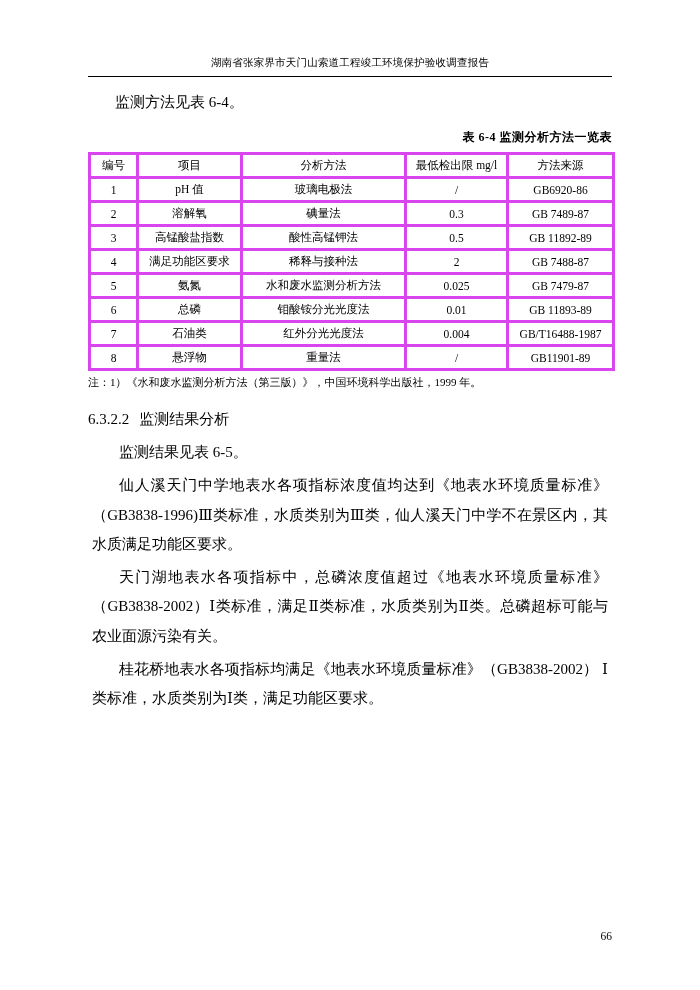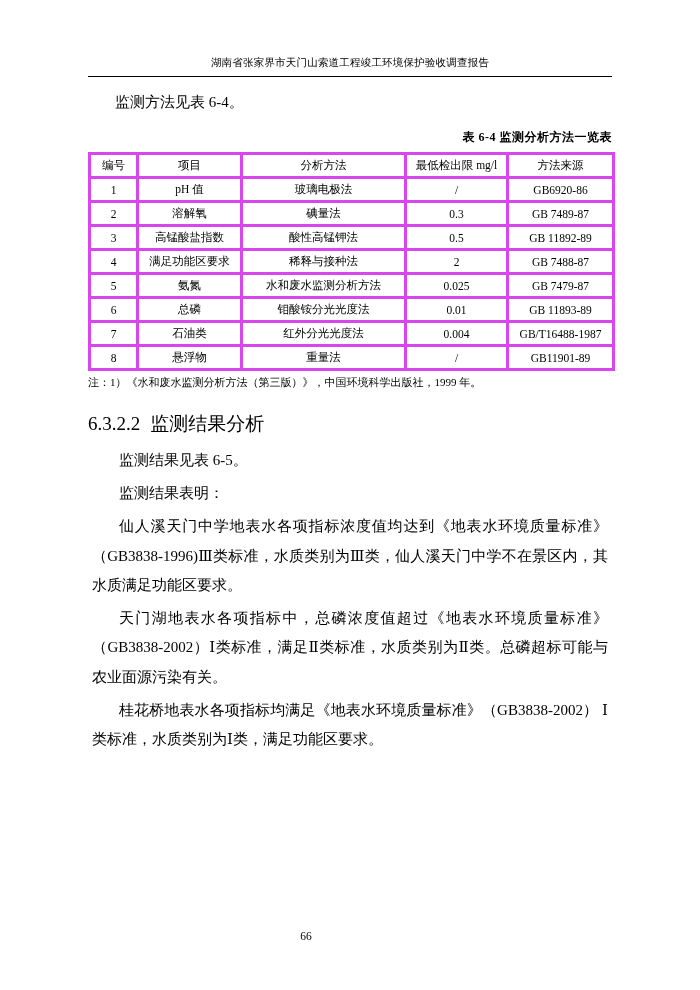--- a/index.html
+++ b/index.html
@@ -85,36 +85,36 @@
   .col3 { width: 164px; }
   .col4 { width: 102px; }
   .col5 { width: 106px; }
   .note {
     font-size: 11px;
     margin-top: 3px;
     line-height: 1.5;
     text-align: left;
   }
   .section-head {
-    font-size: 19px;
+    font-size: 15px;
     margin: 14px 0 0 0;
     line-height: 1.95;
   }
   .section-head .num {
     margin-right: 10px;
   }
   .body-block p {
     margin: 4px;
   }
   .pagenum {
     position: absolute;
     bottom: 48px;
     left: 0;
     width: 612px;
-    text-align: center;
+    text-align: right;
     font-size: 11.5px;
   }
 </style>
 </head>
 <body>
 
 <div class="page">
 
   <div class="header">湖南省张家界市天门山索道工程竣工环境保护验收调查报告</div>
   <div class="header-rule"></div>
@@ -203,21 +203,20 @@
     </table>
 
     <div class="note">注：1）《水和废水监测分析方法（第三版）》，中国环境科学出版社，1999 年。</div>
 
     <div class="section-head">
       <span class="num">6.3.2.2</span><span>监测结果分析</span>
     </div>
 
     <div class="body-block">
       <p class="p indent2">监测结果见表 6-5。</p>
-      <p class="p indent2">监测结果表明：</p>
       <p class="p indent2">仙人溪天门中学地表水各项指标浓度值均达到《地表水环境质量标准》（GB3838-1996)Ⅲ类标准，水质类别为Ⅲ类，仙人溪天门中学不在景区内，其水质满足功能区要求。</p>
       <p class="p indent2">天门湖地表水各项指标中，总磷浓度值超过《地表水环境质量标准》（GB3838-2002）Ⅰ类标准，满足Ⅱ类标准，水质类别为Ⅱ类。总磷超标可能与农业面源污染有关。</p>
       <p class="p indent2">桂花桥地表水各项指标均满足《地表水环境质量标准》（GB3838-2002） Ⅰ类标准，水质类别为Ⅰ类，满足功能区要求。</p>
     </div>
 
   </div>
 
   <div class="pagenum">66</div>
 
 </div>

